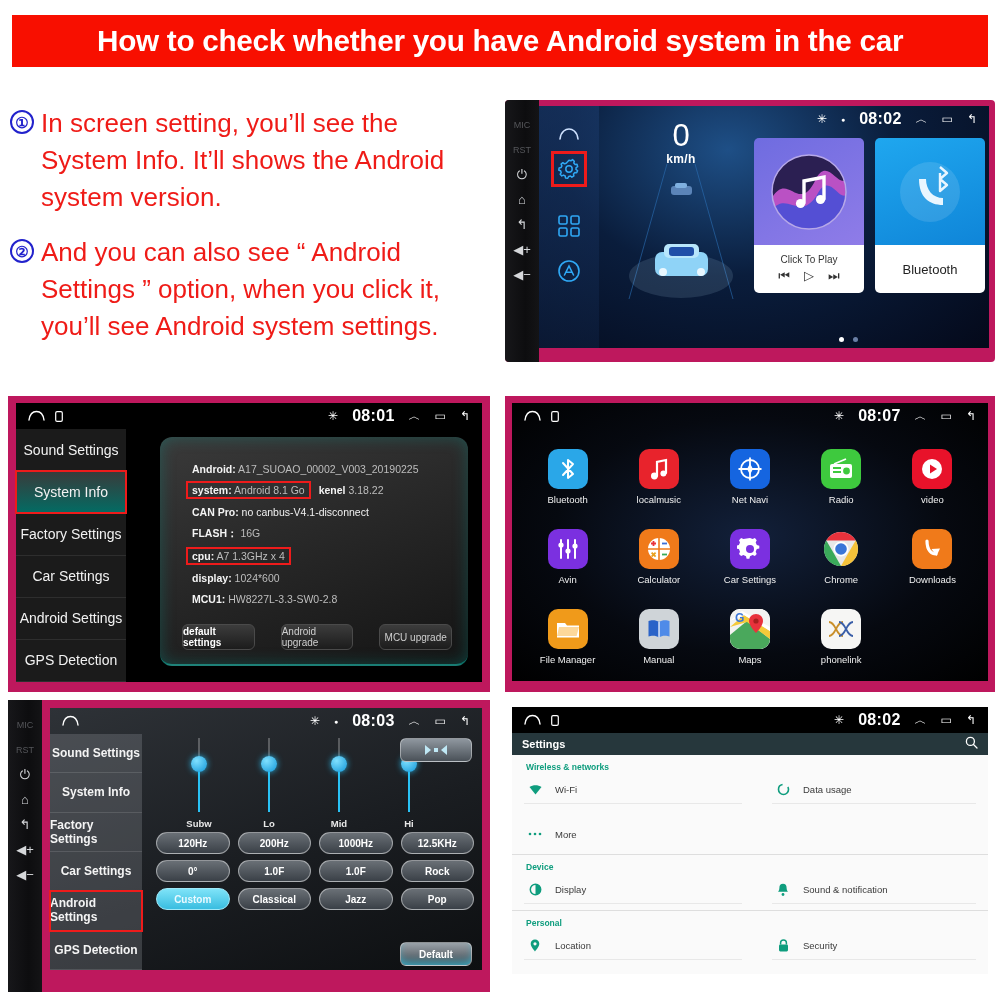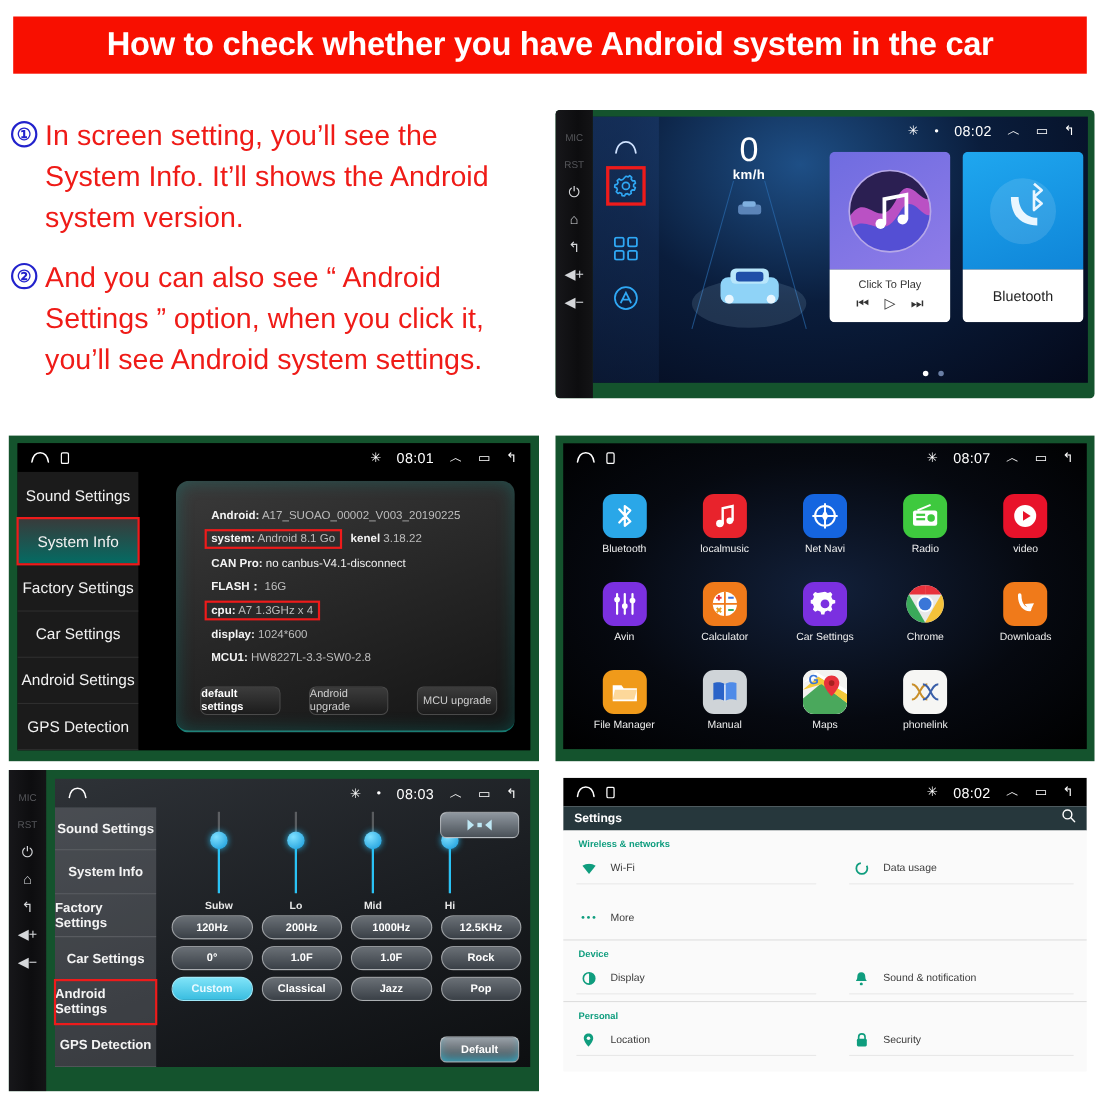--- a/index.html
+++ b/index.html
@@ -22,39 +22,39 @@
   .circ-num{
     flex:0 0 auto; width:24px; height:24px; border:2px solid #2222cc; border-radius:50%;
     color:#2222cc; font-size:15px; font-weight:bold; line-height:21px; text-align:center;
     margin-right:7px; margin-top:5px;
   }
   .instr-text{
     color:#ef1b17; font-size:26px; line-height:37px; font-weight:500;
   }
 
   
-  .unit{ position:absolute; background:#14532d; overflow:hidden; }
+  .unit{ position:absolute; background:#be185d; overflow:hidden; }
 
   .sidebtns{
     position:absolute; left:0; top:0; bottom:0; width:34px;
     background:linear-gradient(90deg,#17171a 0%, #0d0d0f 60%, #141416 100%);
     display:flex; flex-direction:column; align-items:center;
     padding-top:8px; color:#c9c9c9;
   }
   .sidebtn{ font-size:9px; color:#55565a; margin-top:9px; height:16px; line-height:16px; }
   .sidebtn.glyph{ color:#d5d7da; font-size:13px; }
 
   
   .statusbar{
     position:absolute; left:0; right:0; top:0; height:26px;
     display:flex; align-items:center; color:#ffffff;
   }
   .sb-left{ display:flex; align-items:center; gap:9px; padding-left:11px; }
   .sb-right{ margin-left:auto; display:flex; align-items:center; gap:14px; padding-right:12px; }
-  .sb-clock{ font-size:13px; font-weight:normal; letter-spacing:0.3px; }
+  .sb-clock{ font-size:16px; font-weight:bold; letter-spacing:0.3px; }
   .sb-ico{ font-size:12px; line-height:1; }
 
   svg.ic{ display:block; }
 
   
   #p-home{ left:505px; top:100px; width:490px; height:262px; border-radius:4px; }
   #p-home .screen{
     position:absolute; left:34px; right:6px; top:6px; bottom:14px;
     background:
       radial-gradient(ellipse at 42% 18%, #1e4f86 0%, #0a1d3c 45%, #04091a 100%);

